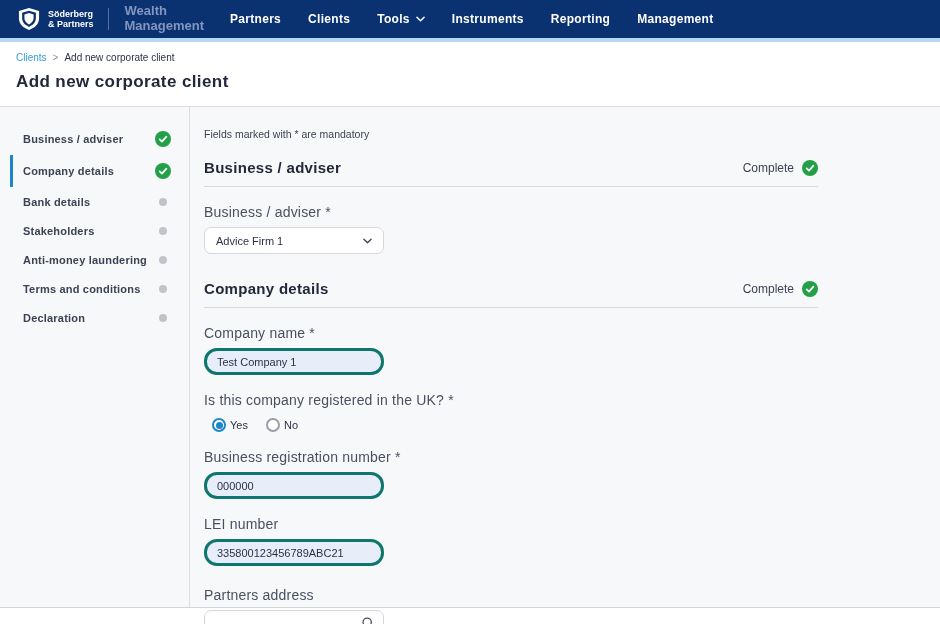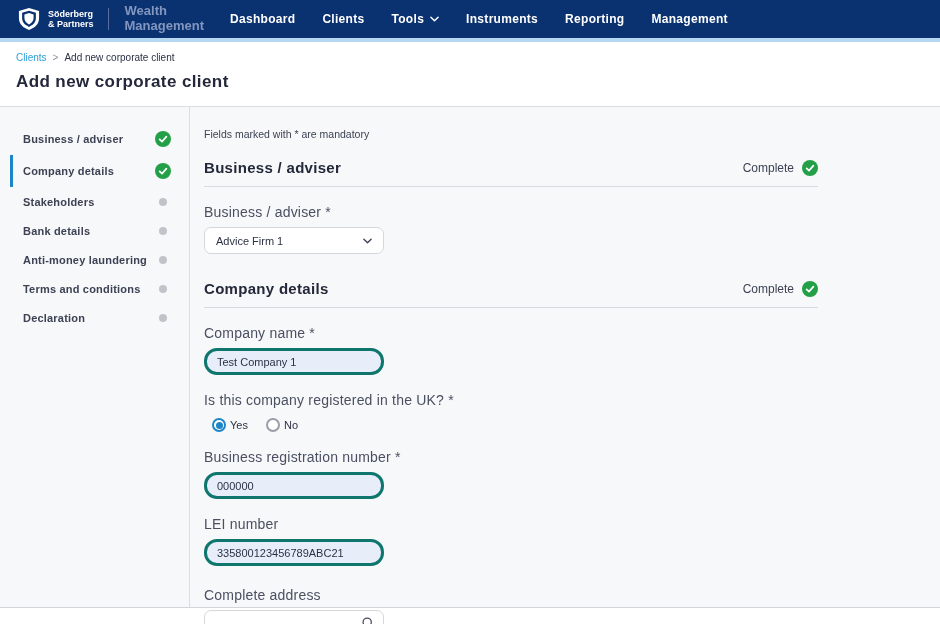--- a/index.html
+++ b/index.html
@@ -106,21 +106,21 @@
       <div>Söderberg</div>
       <div>&amp; Partners</div>
     </div>
     <div class="brand-divider"></div>
     <div class="brand-division">
       <div>Wealth</div>
       <div>Management</div>
     </div>
   </div>
   <div class="nav-items">
-    <span class="nav-item">Dashboard</span>
+    <span class="nav-item">Partners</span>
     <span class="nav-item">Clients</span>
     <span class="nav-item">
       <span>Tools</span>
       <svg class="nav-chevron" viewBox="0 0 10 6">
         <path d="M1 1 L5 5 L9 1" stroke="#ffffff" stroke-width="1.6" fill="none" stroke-linecap="round" stroke-linejoin="round"></path>
       </svg>
     </span>
     <span class="nav-item">Instruments</span>
     <span class="nav-item">Reporting</span>
     <span class="nav-item">Management</span>
@@ -150,26 +150,26 @@
 
     <div class="side-item active">
       <span class="side-label">Company details</span>
       <svg class="check-circle" viewBox="0 0 16 16">
         <circle cx="8" cy="8" r="8" fill="#23a047"></circle>
         <path d="M4.6 8.3 L7 10.6 L11.4 5.6" stroke="#ffffff" stroke-width="1.7" fill="none" stroke-linecap="round" stroke-linejoin="round"></path>
       </svg>
     </div>
 
     <div class="side-item">
+      <span class="side-label">Bank details</span>
+      <span class="pending-dot"></span>
+    </div>
+
+    <div class="side-item">
       <span class="side-label">Stakeholders</span>
-      <span class="pending-dot"></span>
-    </div>
-
-    <div class="side-item">
-      <span class="side-label">Bank details</span>
       <span class="pending-dot"></span>
     </div>
 
     <div class="side-item">
       <span class="side-label">Anti-money laundering</span>
       <span class="pending-dot"></span>
     </div>
 
     <div class="side-item">
       <span class="side-label">Terms and conditions</span>
@@ -247,21 +247,21 @@
         <div class="field-label">Business registration number *</div>
         <input class="text-input" type="text" value="000000" style="">
       </div>
 
       <div class="field">
         <div class="field-label">LEI number</div>
         <input class="text-input" type="text" value="335800123456789ABC21" style="">
       </div>
 
       <div class="field" style="margin-top:21px;">
-        <div class="field-label">Complete address</div>
+        <div class="field-label">Partners address</div>
         <div class="search-wrap">
           <input class="search-input" type="text" style="">
           <svg class="search-icon" viewBox="0 0 13 13">
             <circle cx="5.2" cy="5.2" r="4.1" stroke="#4a5062" stroke-width="1.3" fill="none"></circle>
             <line x1="8.4" y1="8.4" x2="12" y2="12" stroke="#4a5062" stroke-width="1.3" stroke-linecap="round"></line>
           </svg>
         </div>
       </div>
 
     </div>

